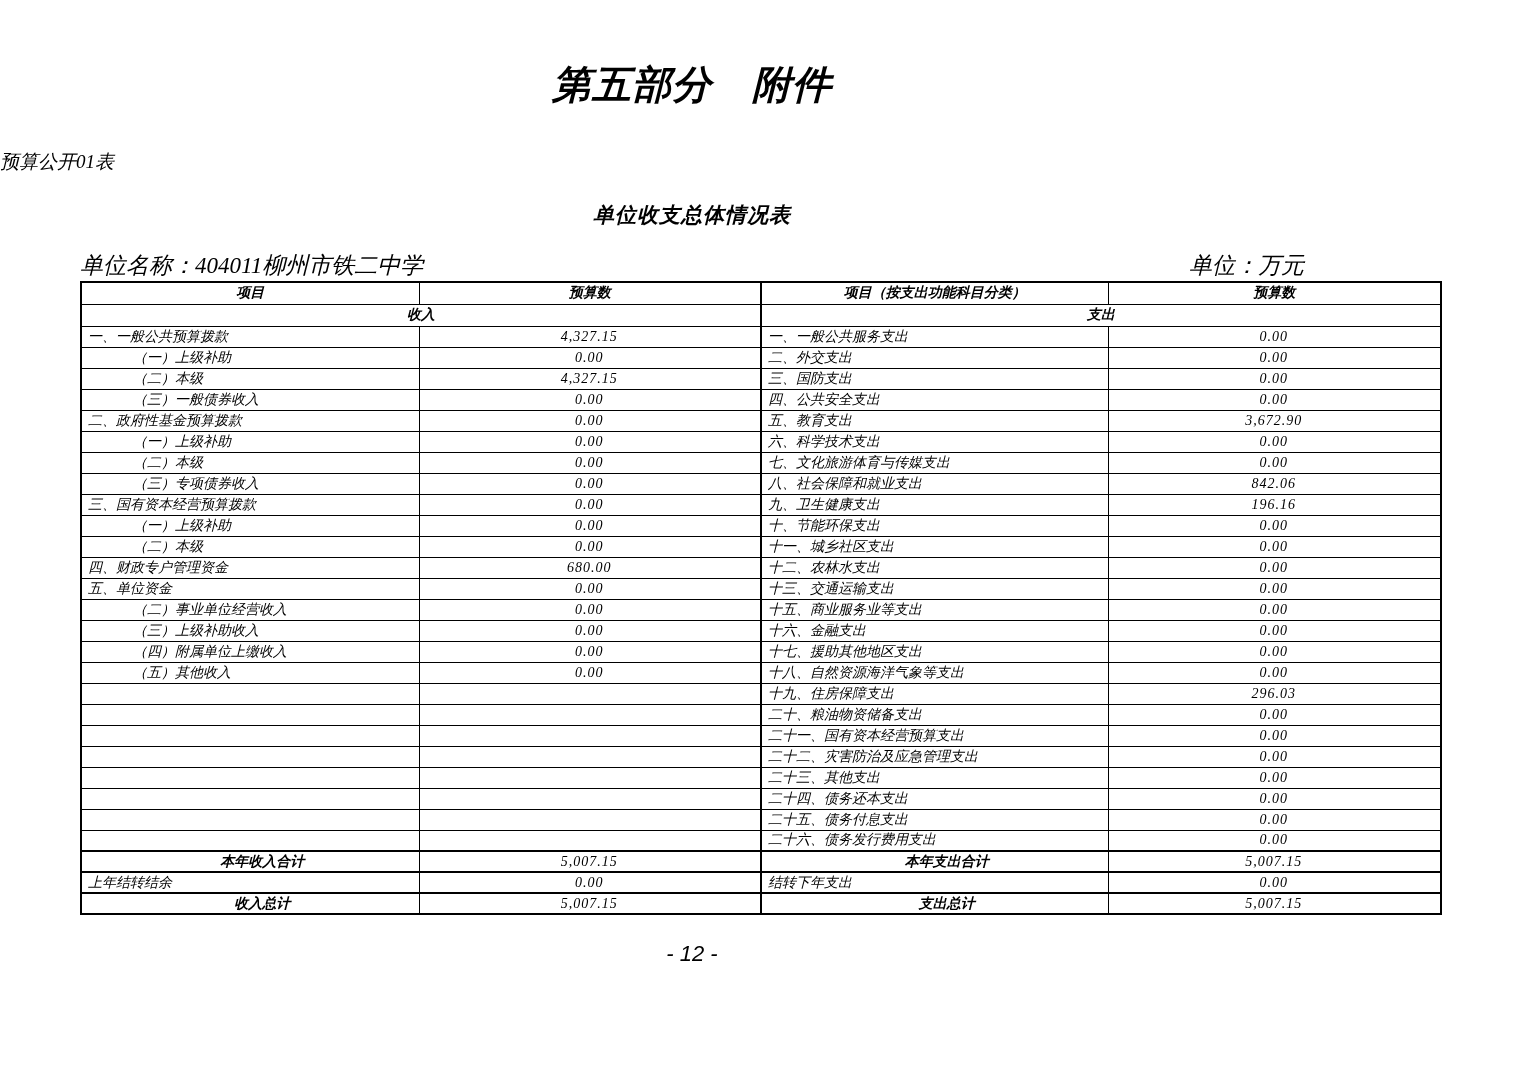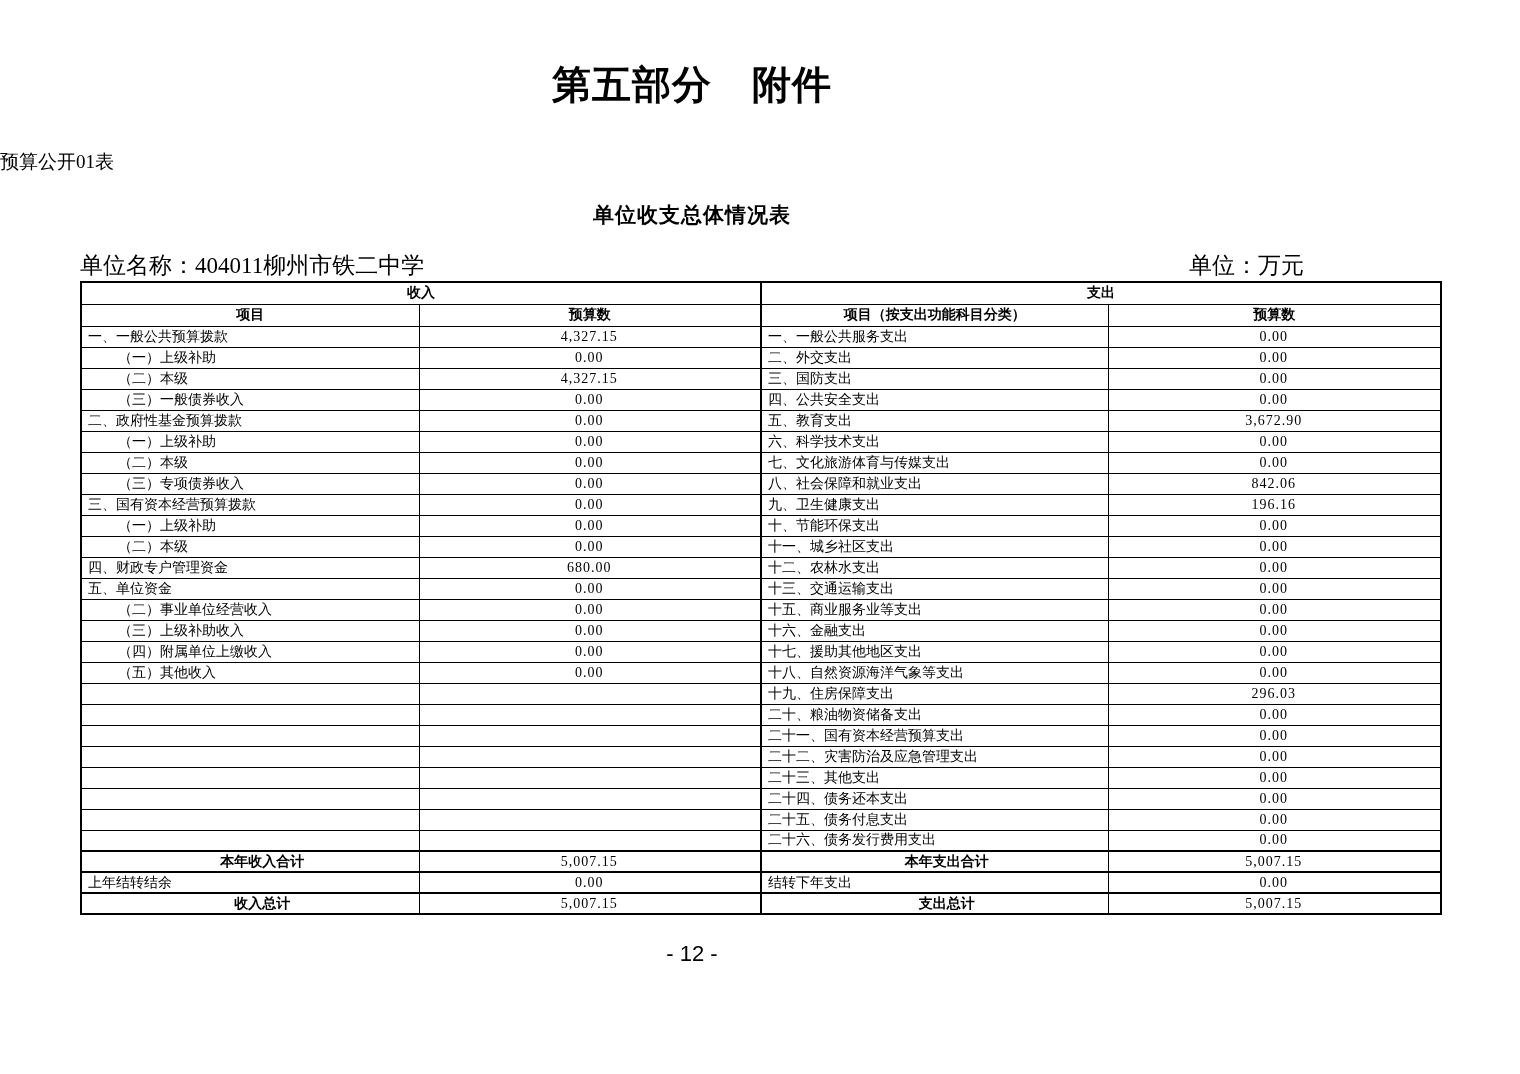--- a/index.html
+++ b/index.html
@@ -1,18 +1,18 @@
 <!DOCTYPE html>
 <html><head>
 <meta charset="utf-8">
 <style>
   * { margin:0; padding:0; box-sizing:border-box; }
   html,body { width:1520px; height:1074px; background:#ffffff; color:#000; overflow:hidden; }
   body { font-family:"Liberation Serif","DejaVu Serif",serif; }
-  .page { position:relative; width:1384px; height:1074px; background:#fff; }
+  .page { position:relative; width:1384px; height:1074px; background:#fff;font-style:italic; }
 
   .main-title {
     padding-top:62px; text-align:center;
     font-family:"Liberation Sans","DejaVu Sans",sans-serif;
     font-weight:bold; font-size:39px; line-height:46px; letter-spacing:1px;
   }
   .form-number {
     margin:42px 80px 0 0; text-align:left;
     font-size:19px; line-height:24px;
   }
@@ -33,21 +33,21 @@
   table.budget th, table.budget td {
     border:1px solid #000; overflow:hidden; white-space:nowrap;
     font-size:14px; vertical-align:middle;
   }
   table.budget thead th {
     height:22px; text-align:center; font-weight:bold;
     font-family:"Liberation Sans","DejaVu Sans",sans-serif;
   }
   table.budget tbody td { height:21px; }
   td.item { text-align:left; padding-left:6px;margin-left:28px; }
-  td.item.indent { padding-left:36px; }
+  td.item.indent { padding-left:51px; }
   td.item.total {
     text-align:center; font-weight:bold;
     font-family:"Liberation Sans","DejaVu Sans",sans-serif;
     padding-left:24px;
   }
   td.value { text-align:center; padding-right:1px; letter-spacing:1px; }
   .mid { border-right-width:2px !important; }
   tr.thick-top td { border-top-width:2px; }
 
   .note { margin:8px 0 0 78px; font-size:16px; line-height:20px; }
@@ -74,29 +74,29 @@
 
   <table class="budget">
     <colgroup>
       <col style="width:338px">
       <col style="width:342px">
       <col style="width:347px">
       <col style="width:333px">
     </colgroup>
     <thead>
       <tr>
-        <th colspan="2" class="mid">收入</th>
-        <th colspan="2">支出</th>
-      </tr>
-      <tr>
         <th>项目</th>
         <th class="mid">预算数</th>
         <th>项目（按支出功能科目分类）</th>
         <th>预算数</th>
       </tr>
+      <tr>
+        <th colspan="2" class="mid">收入</th>
+        <th colspan="2">支出</th>
+      </tr>
     </thead>
     <tbody>
         <tr>
           <td class="item">一、一般公共预算拨款</td>
           <td class="value mid">4,327.15</td>
           <td class="item">一、一般公共服务支出</td>
           <td class="value">0.00</td>
         </tr>
         <tr>
           <td class="item indent">（一）上级补助</td>

